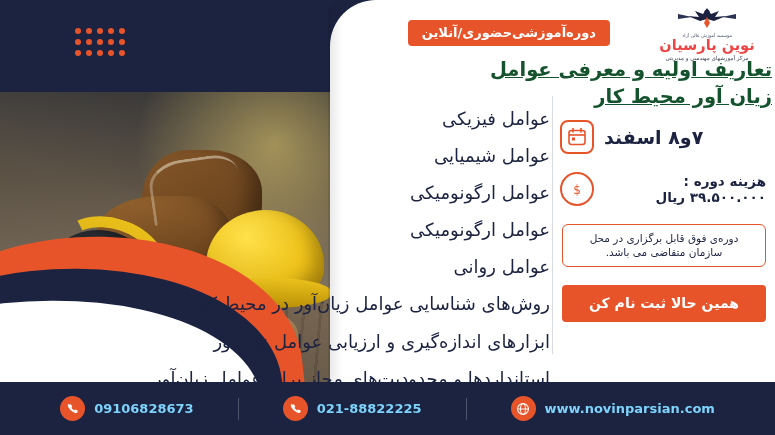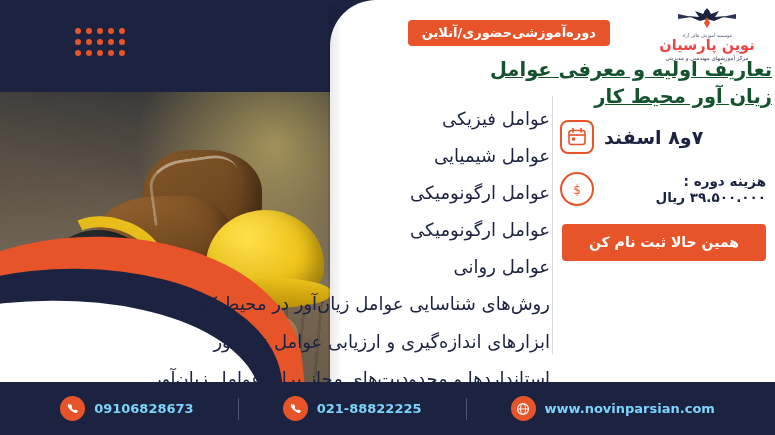--- a/index.html
+++ b/index.html
@@ -473,20 +473,21 @@
 
     <div class="info-row">
       <span class="icon-circle round">
         <svg width="20" height="20" viewBox="0 0 20 20" aria-hidden="true">
           <text x="10" y="14.5" text-anchor="middle" font-size="12" font-family="DejaVu Sans, sans-serif" fill="#e8542a">$</text>
         </svg>
       </span>
       <span class="info-text small">هزینه دوره : ۳۹.۵۰۰.۰۰۰ ریال</span>
     </div>
 
+    <div class="note-box">دوره‌ی فوق قابل برگزاری در محل سازمان متقاضی می باشد.</div>
 
     <button class="cta-button">همین حالا ثبت نام کن</button>
   </div>
 
   <div class="footer">
 
     <div class="footer-item">
       <span class="footer-ico">
         <svg width="13" height="13" viewBox="0 0 16 16" aria-hidden="true">
           <path d="M3 2.6c-.8.7-1 1.9-.5 2.9.9 2 2.4 3.9 4.1 5.3 1.4 1.2 3 2.2 4.7 2.7 1 .3 2.1-.1 2.6-1l.5-.9c.2-.4.1-.8-.3-1l-2.2-1.2c-.3-.2-.8-.1-1 .2l-.6.8c-1.5-.7-2.8-1.9-3.7-3.3l.8-.6c.3-.2.4-.7.2-1L6.4 3.3c-.2-.4-.6-.5-1-.3l-.9.5z" fill="#fff"></path>

